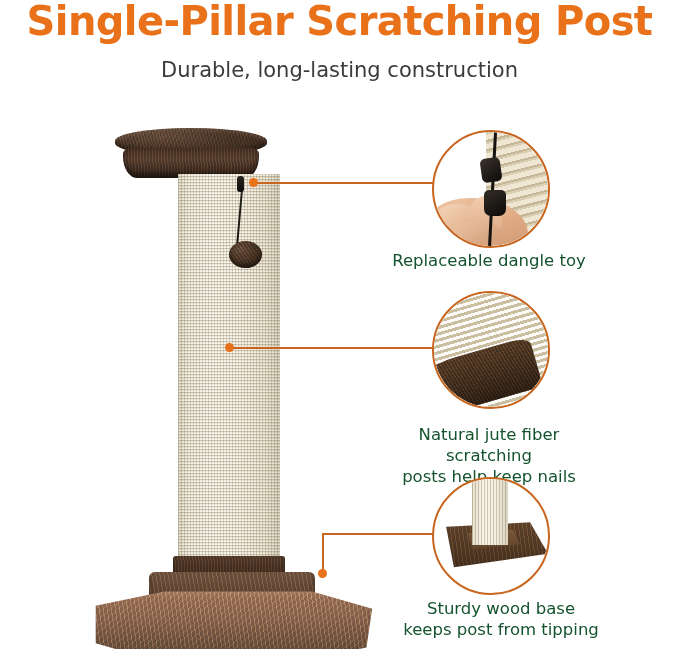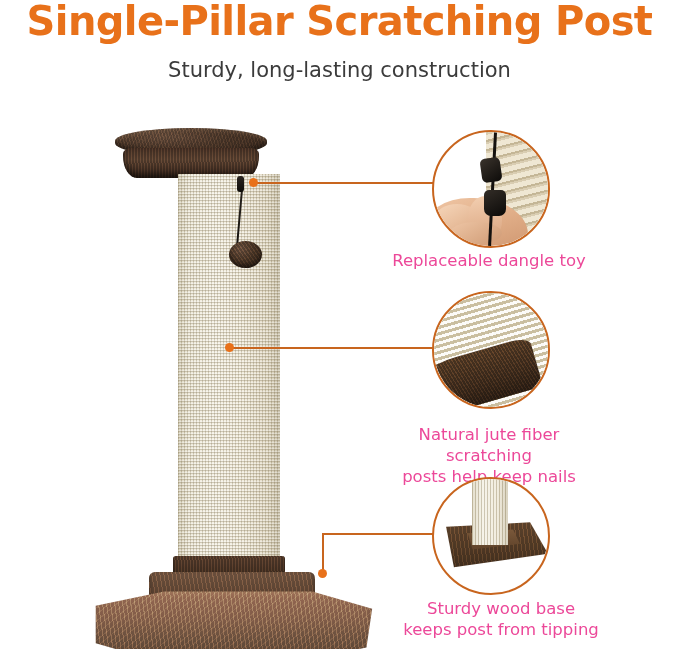--- a/index.html
+++ b/index.html
@@ -196,31 +196,31 @@
   }
   .c3-post::after{
     content:"";position:absolute;inset:0;
     background:repeating-linear-gradient(90deg,rgba(150,138,110,.40) 0 1px,rgba(255,255,255,.3) 1px 3px);
   }
 
   
   .cap{
     position:absolute;
     font-family:"DejaVu Sans","Liberation Sans",sans-serif;
-    font-size:16.5px;line-height:21px;color:#ec4899;text-align:center;
+    font-size:16.5px;line-height:21px;color:#14532d;text-align:center;
     white-space:pre-line;
   }
 </style>
 </head>
 <body>
 
 <div id="stage">
 
   <div class="title">Single-Pillar Scratching Post</div>
-  <div class="subtitle">Sturdy, long-lasting construction</div>
+  <div class="subtitle">Durable, long-lasting construction</div>
 
   <div id="product">
     <div class="cap-top"></div>
     <div class="cap-band"></div>
     <div class="post"></div>
     <div class="toy-cord"></div>
     <div class="toy-clip"></div>
     <div class="toy-ball"></div>
     <div class="post-collar"></div>
     <div class="base-tier"></div>

